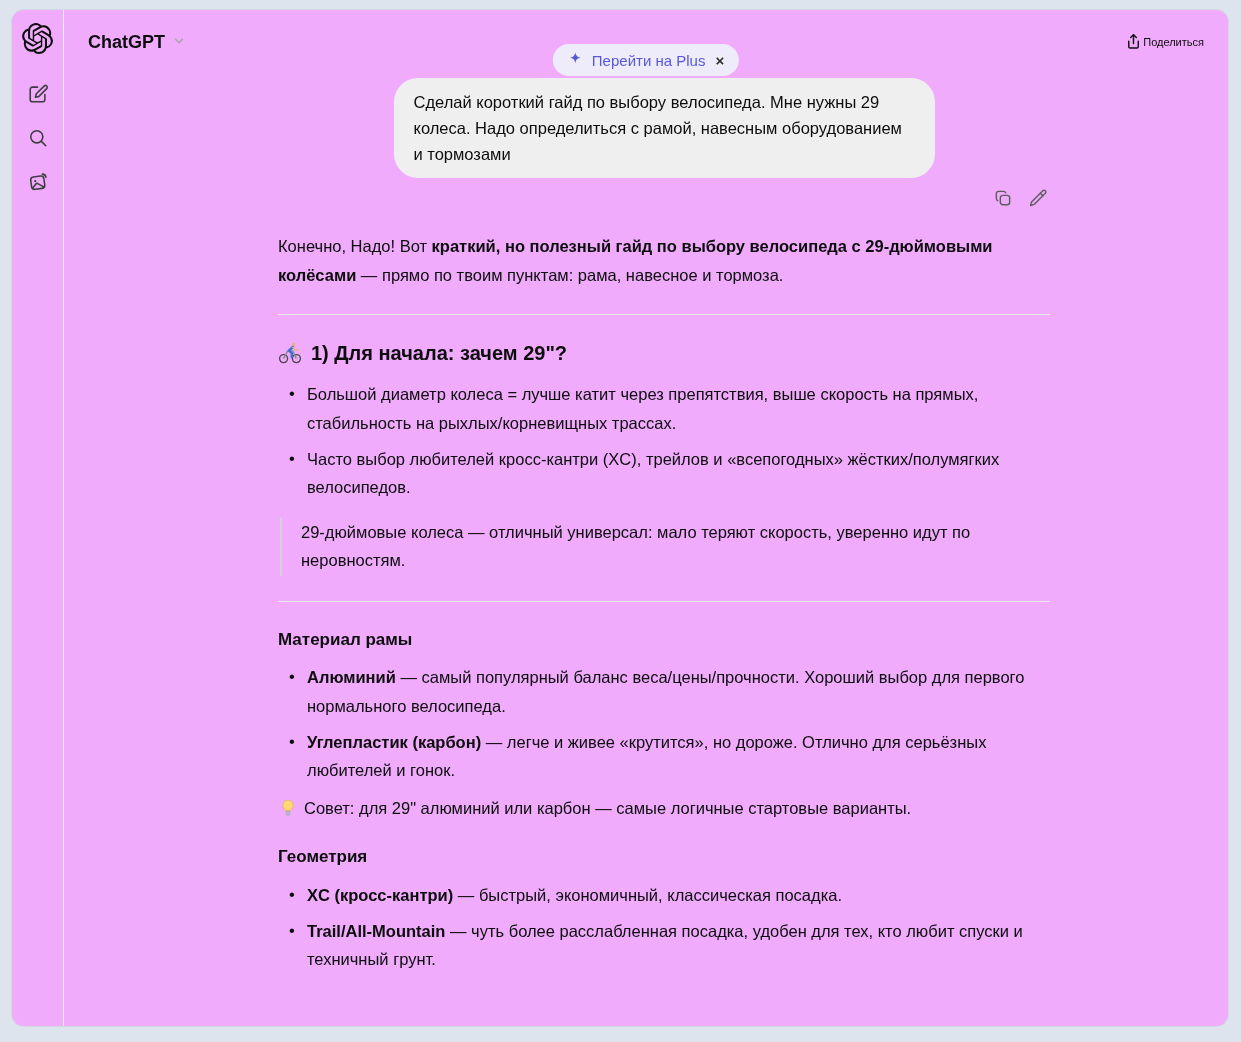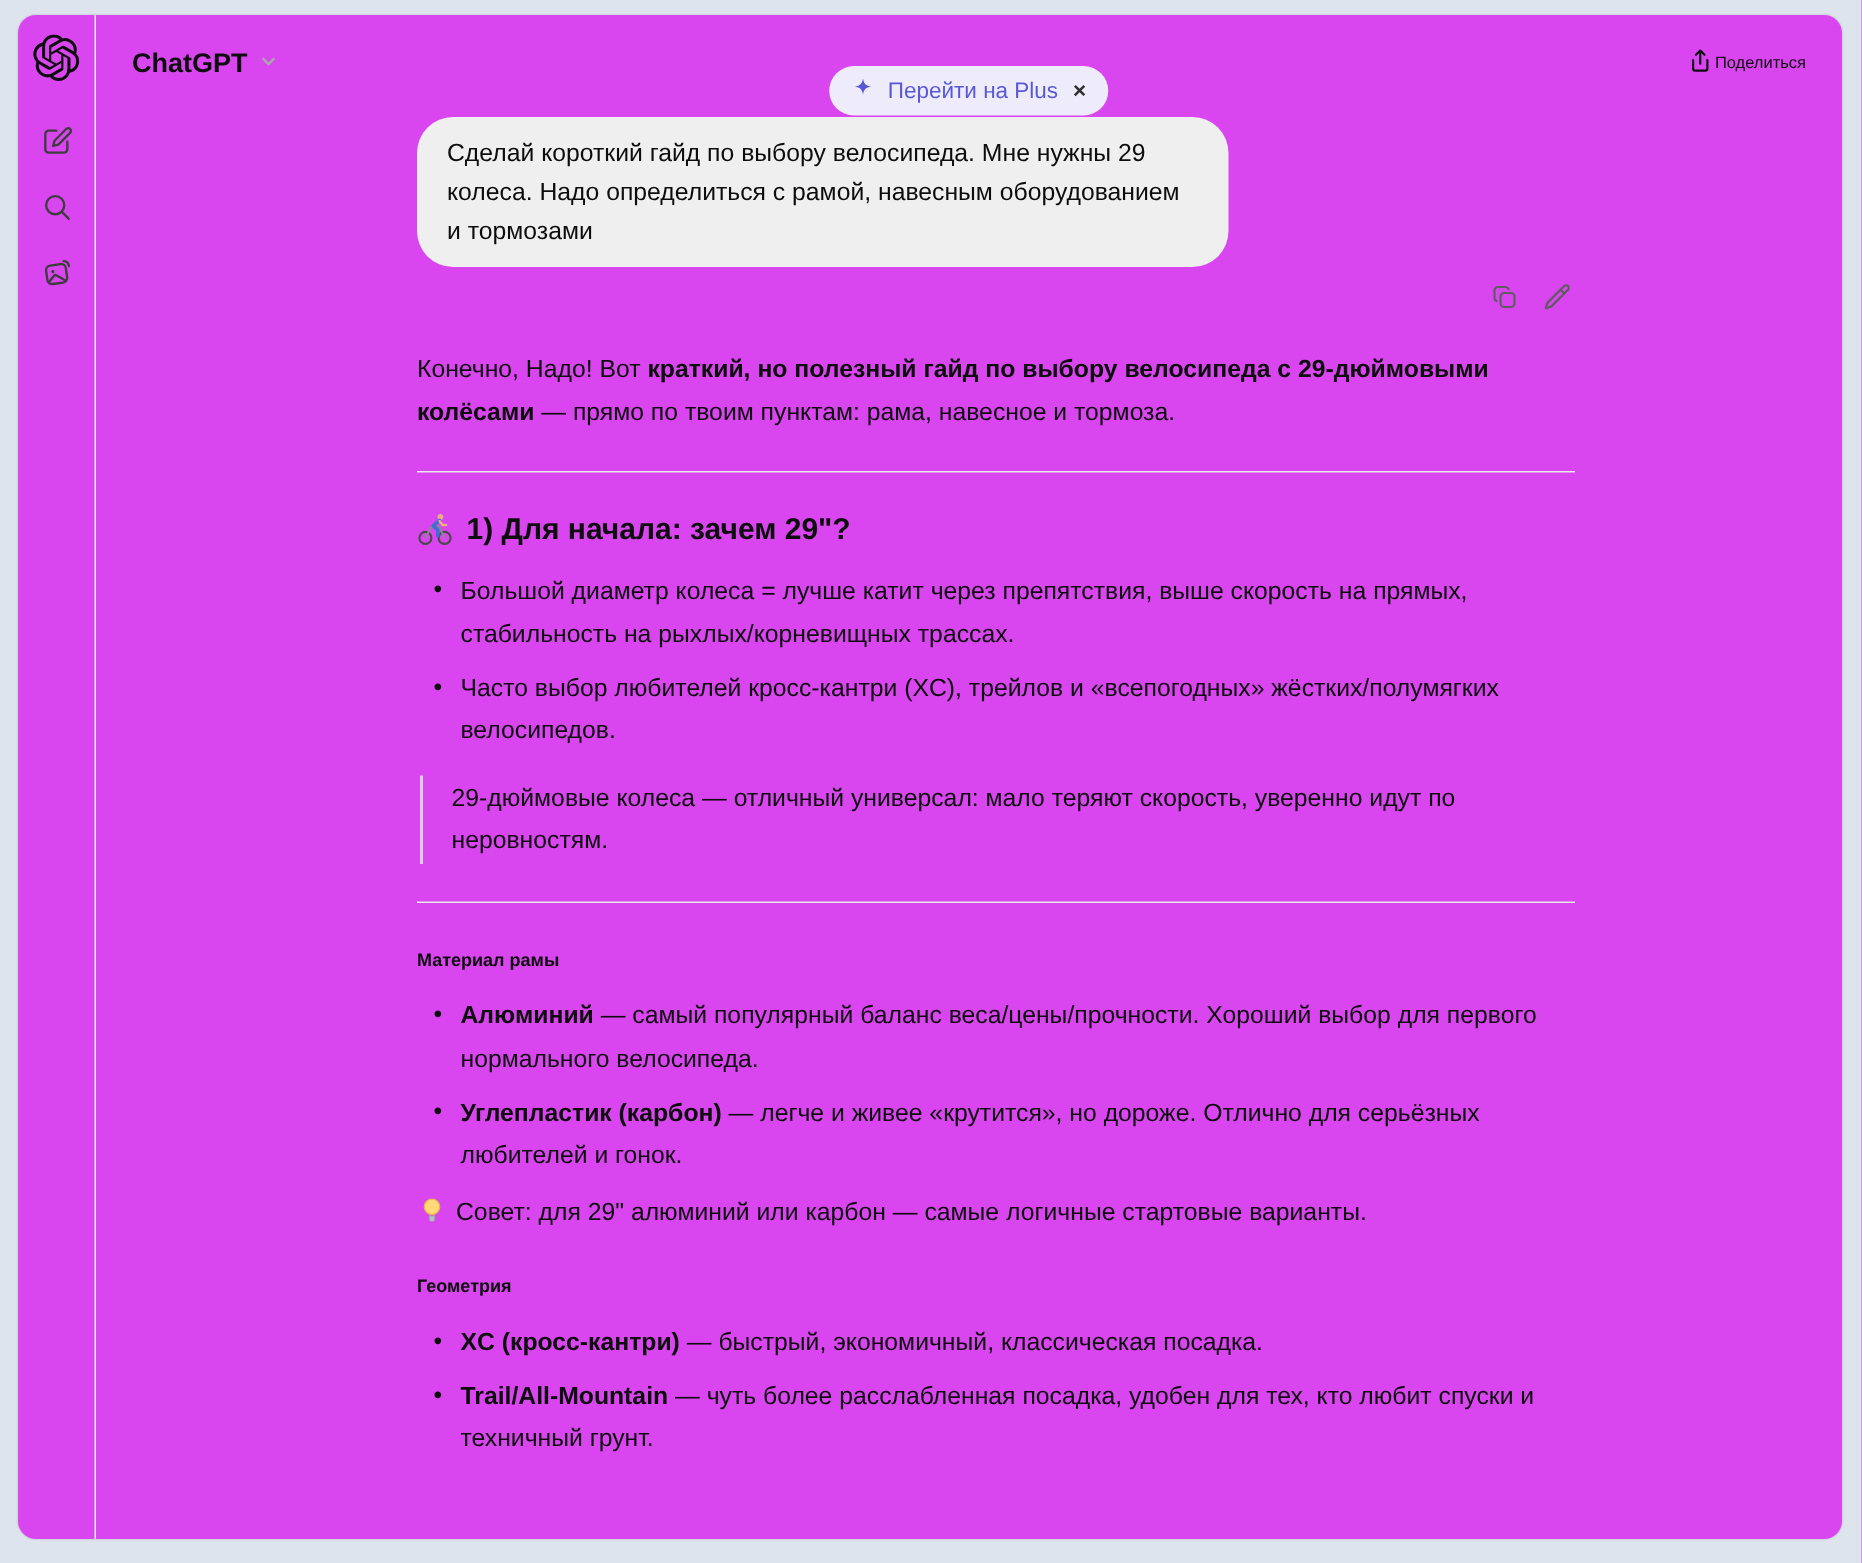--- a/index.html
+++ b/index.html
@@ -8,21 +8,21 @@
     width:1241px; height:1042px;
     background:#dde4ed;
     font-family:"Liberation Sans", sans-serif;
     color:#0d0d0d;
     overflow:hidden;
     position:relative;
   }
   .window {
     position:absolute; left:12px; top:10px;
     width:1216px; height:1016px;
-    background:#d946ef;
+    background:#f0abfc;
     border-radius:12px;
     box-shadow:0 0 0 1px rgba(0,0,0,0.05);
     display:flex;
     overflow:hidden;
   }
   
   .sidebar {
     width:52px; flex-shrink:0;
     border-right:1px solid #efefef;
     display:flex; flex-direction:column; align-items:center;
@@ -67,21 +67,21 @@
     background:none; border:none; cursor:pointer; padding:0;
     font-size:11px; font-weight:500; color:#0d0d0d;
     font-family:inherit;
   }
   .share-btn svg { width:19px; height:19px; }
   
   .content {
     width:772px; margin-left:214px; padding-top:4px;
     font-size:16.5px;
   }
-  .user-row { display:flex; justify-content:flex-start; }
+  .user-row { display:flex; justify-content:center; }
   .bubble {
     max-width:541px;
     background:#efefef;
     border-radius:24px;
     padding:11px 20px;
     line-height:26px;
   }
   .msg-actions {
     display:flex; justify-content:flex-end; gap:15px;
     margin-top:10px; padding-right:2px;
@@ -91,21 +91,21 @@
   }
   .msg-actions svg { width:20px; height:20px; }
   .assistant { margin-top:21px; line-height:28.5px; }
   .assistant p { margin:0; }
   .assistant hr { border:none; border-top:1px solid #e9e9e9; margin:25px 0 24px; }
   .assistant h3 {
     font-size:20px; font-weight:700; margin:0 0 13px;
     display:flex; align-items:center; gap:9px; line-height:28px;
   }
   .assistant h3 .emoji svg { width:24px; height:24px; display:block; }
-  .assistant h4 { font-size:12px; font-weight:700; margin:21px 0 5px; }
+  .assistant h4 { font-size:17px; font-weight:700; margin:21px 0 5px; }
   .assistant ul { list-style:none; margin:9px 0; padding:0; }
   .assistant li { position:relative; padding-left:29px; margin:7.5px 0; }
   .assistant li::before { content:"•"; position:absolute; left:11px; top:-1px; }
   .assistant blockquote {
     margin:15px 0 15px 2px;
     padding:1px 0 1px 19px;
     border-left:2px solid #d3d3d3;
   }
   .tip { margin:15px 0 4px; }
   .tip .emoji { display:inline-block; vertical-align:-4px; margin-right:6px; }

